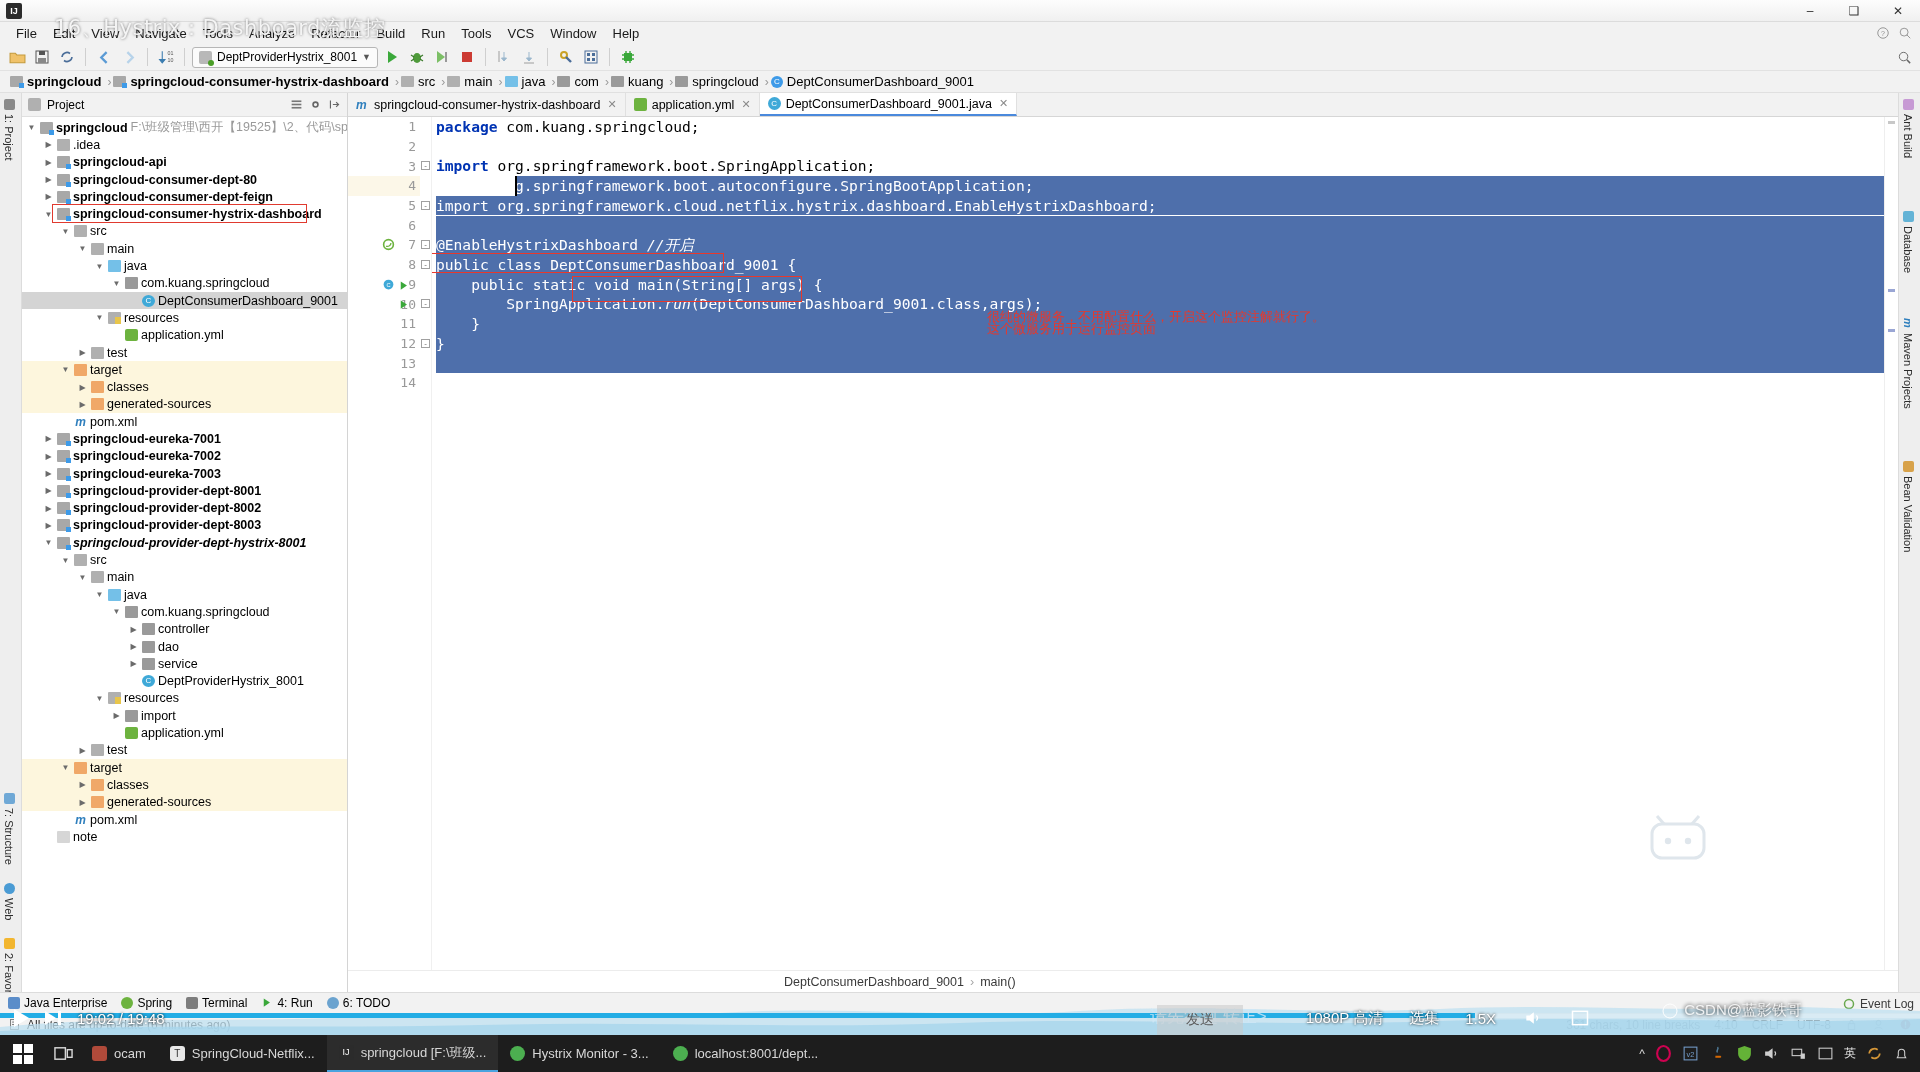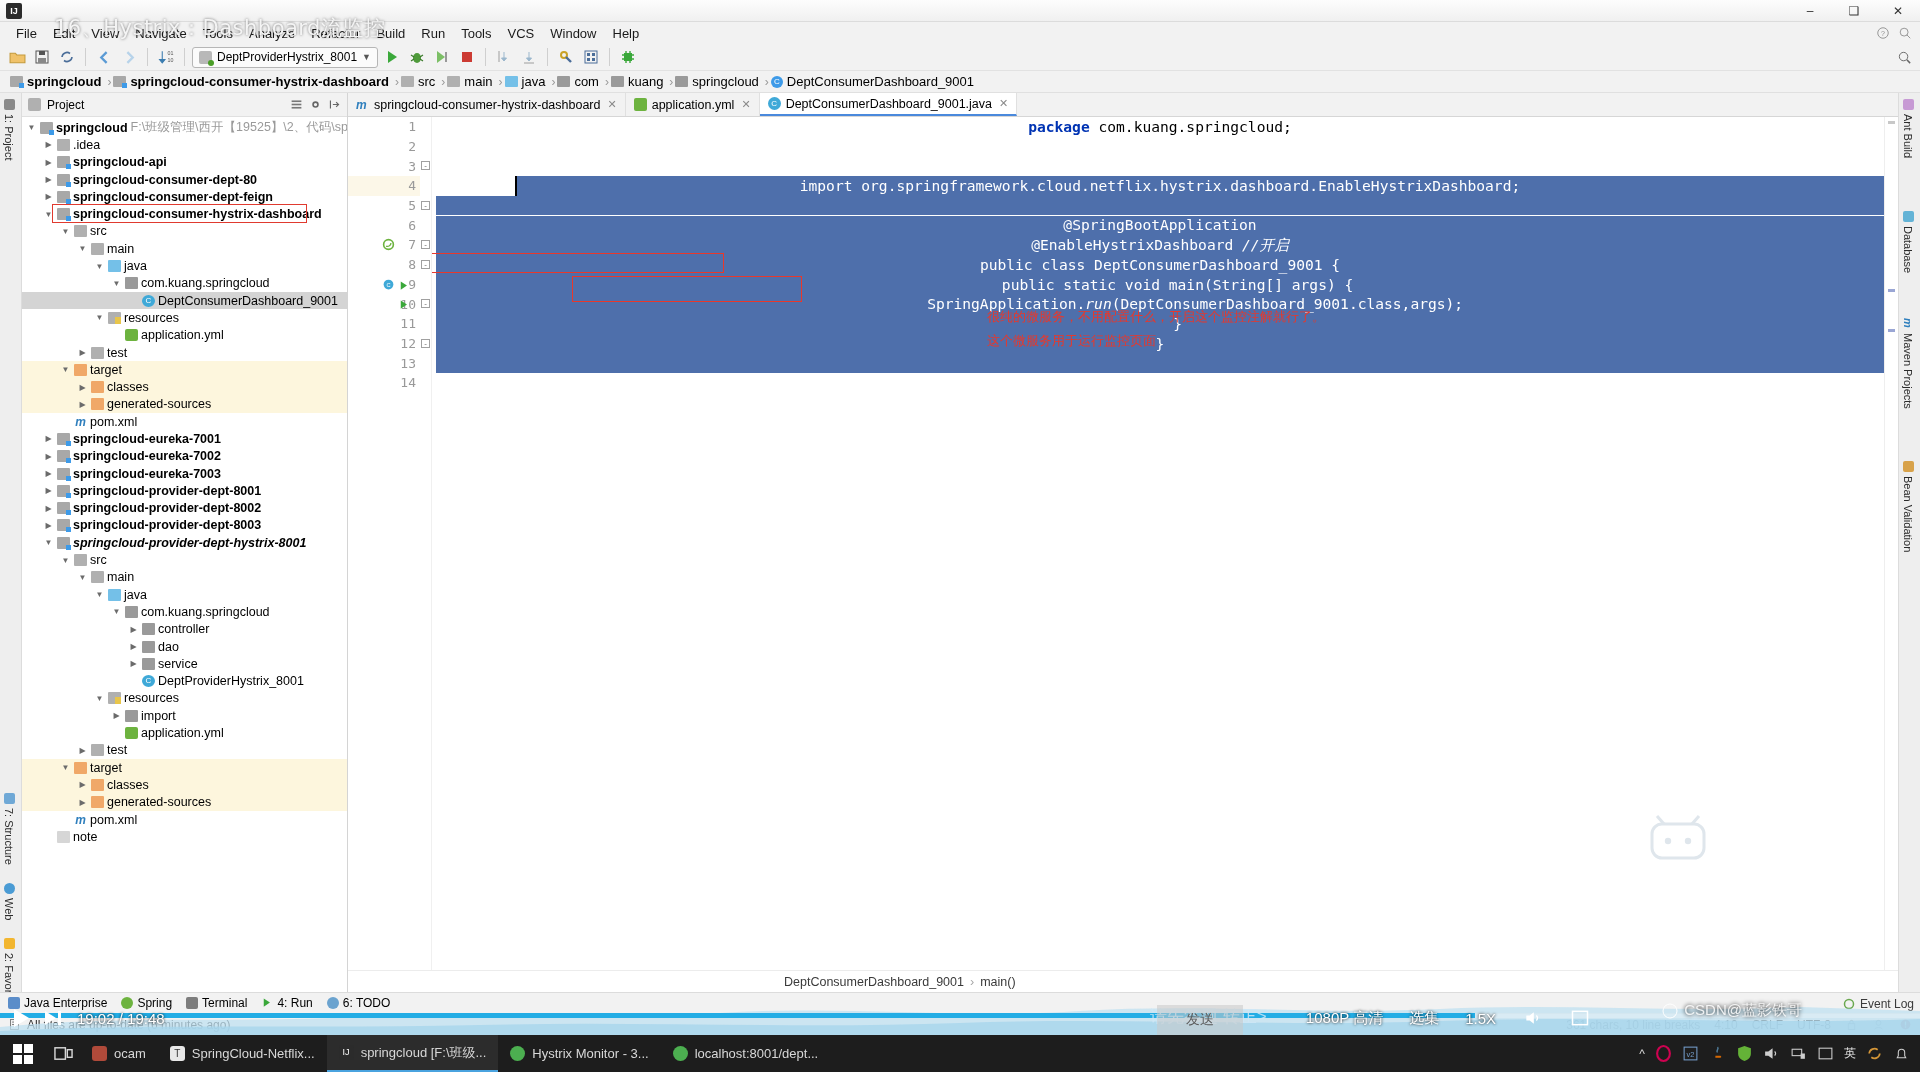--- a/index.html
+++ b/index.html
@@ -96,21 +96,21 @@
   .eti.cls { background:#3fa9d8; border-radius:50%; color:#fff; font-size:8px; text-align:center; line-height:13px; }
   .etab .x { color:#8a8a8a; font-size:11px; margin-left:2px; }
 
   .codewrap { flex:1; display:flex; position:relative; min-height:0; overflow:hidden; }
   .gutter { width:72px; background:#fff; position:relative; flex:none; }
   .gline { height:19.7px; display:flex; align-items:center; justify-content:flex-end; padding-right:4px; color:#999; font-family:"DejaVu Sans Mono", monospace; font-size:13px; }
   .gline.cur { background:#fcf7e8; }
   .gmark { position:absolute; right:24px; width:14px; height:14px; }
   .foldcol { width:12px; background:#fff; position:relative; flex:none; border-right:1px solid #f0f0f0; }
   .fold { position:absolute; left:1px; width:9px; height:9px; border:1px solid #a0a0a0; background:#fff; font-size:8px; line-height:7px; text-align:center; color:#666; }
-  .codearea { flex:1; position:relative; font-family:"DejaVu Sans Mono", monospace; font-size:14.6px; overflow:hidden;text-align:center; }
+  .codearea { flex:1; position:relative; font-family:"DejaVu Sans Mono", monospace; font-size:14.6px; overflow:hidden; }
   .cline { height:19.7px; line-height:19.7px; white-space:pre; padding-left:4px; }
   .sel-overlay { position:absolute; background:#4e6fab; }
   .kw { color:#0033b3; font-weight:bold; }
   .cmt { color:#8c8c8c; font-style:italic; }
   .ital { font-style:italic; }
   .onsel { color:#ffffff; }
   .onsel .cmt { color:#ffffff; }
   .red-note { position:absolute; color:#e8382b; font-family:"Liberation Sans", sans-serif; font-size:13px; white-space:nowrap; }
   .red-rect { position:absolute; border:1.3px solid #e8382b; }
   .caret { position:absolute; width:1.5px; background:#000; }
@@ -674,36 +674,36 @@
             <div class="sel-overlay" style="left: 4px; top: 98.5px; width: 1474px; height: 19.7px;"></div>
             <div class="sel-overlay" style="left: 4px; top: 118.2px; width: 1474px; height: 19.7px;"></div>
             <div class="sel-overlay" style="left: 4px; top: 137.9px; width: 1474px; height: 19.7px;"></div>
             <div class="sel-overlay" style="left: 4px; top: 157.6px; width: 1474px; height: 19.7px;"></div>
             <div class="sel-overlay" style="left: 4px; top: 177.3px; width: 1474px; height: 19.7px;"></div>
             <div class="sel-overlay" style="left: 4px; top: 197px; width: 1474px; height: 19.7px;"></div>
             <div class="sel-overlay" style="left: 4px; top: 216.7px; width: 1474px; height: 19.7px;"></div>
             <div class="sel-overlay" style="left: 4px; top: 236.4px; width: 1474px; height: 19.7px;"></div>
             <div class="cline" style="position: relative;"><span class="kw">package</span> com.kuang.springcloud;</div>
             <div class="cline" style="position: relative;"></div>
+            <div class="cline" style="position: relative;"><span class="kw">import</span> org.springframework.boot.SpringApplication;</div>
             <div class="cline onsel" style="position: relative;">import org.springframework.boot.autoconfigure.SpringBootApplication;</div>
             <div class="cline onsel" style="position: relative;">import org.springframework.cloud.netflix.hystrix.dashboard.EnableHystrixDashboard;</div>
             <div class="cline onsel" style="position: relative;"></div>
-            <div class="cline onsel" style="position: relative;">@SpringBootApplication</div>
             <div class="cline onsel" style="position: relative;">@EnableHystrixDashboard <span class="cmt">//开启</span></div>
             <div class="cline onsel" style="position: relative;">public class DeptConsumerDashboard_9001 {</div>
             <div class="cline onsel" style="position: relative;">    public static void main(String[] args) {</div>
             <div class="cline onsel" style="position: relative;">        SpringApplication.<span class="ital">run</span>(DeptConsumerDashboard_9001.class,args);</div>
             <div class="cline onsel" style="position: relative;">    }</div>
             <div class="cline onsel" style="position: relative;">}</div>
             <div class="cline" style="position: relative;"></div>
             <div class="caret" style="left: 83.02px; top: 59.1px; height: 19.7px;"></div>
             <div class="red-rect" style="left: -8px; top: 135.9px; width: 300px; height: 20px;"></div>
             <div class="red-rect" style="left: 140px; top: 158.6px; width: 230px; height: 26px;"></div>
             <div class="red-note" style="left: 555px; top: 191px;">很纯的微服务，不用配置什么，开启这个监控注解就行了。</div>
-            <div class="red-note" style="left: 555px; top: 215px;">这个微服务用于运行监控页面</div>
+            <div class="red-note" style="left: 555px; top: 203px;">这个微服务用于运行监控页面</div>
           </div>
         <div class="errstripe">
           <div class="stripe-mark" style="top:4px; background:#c8c8c8;"></div>
           <div class="stripe-mark" style="top:172px; background:#9aa6d4;"></div>
           <div class="stripe-mark" style="top:212px; background:#9aa6d4;"></div>
         </div>
       </div>
 
       <div class="editor-crumb">
         <span style="margin-left:430px;">DeptConsumerDashboard_9001</span>

